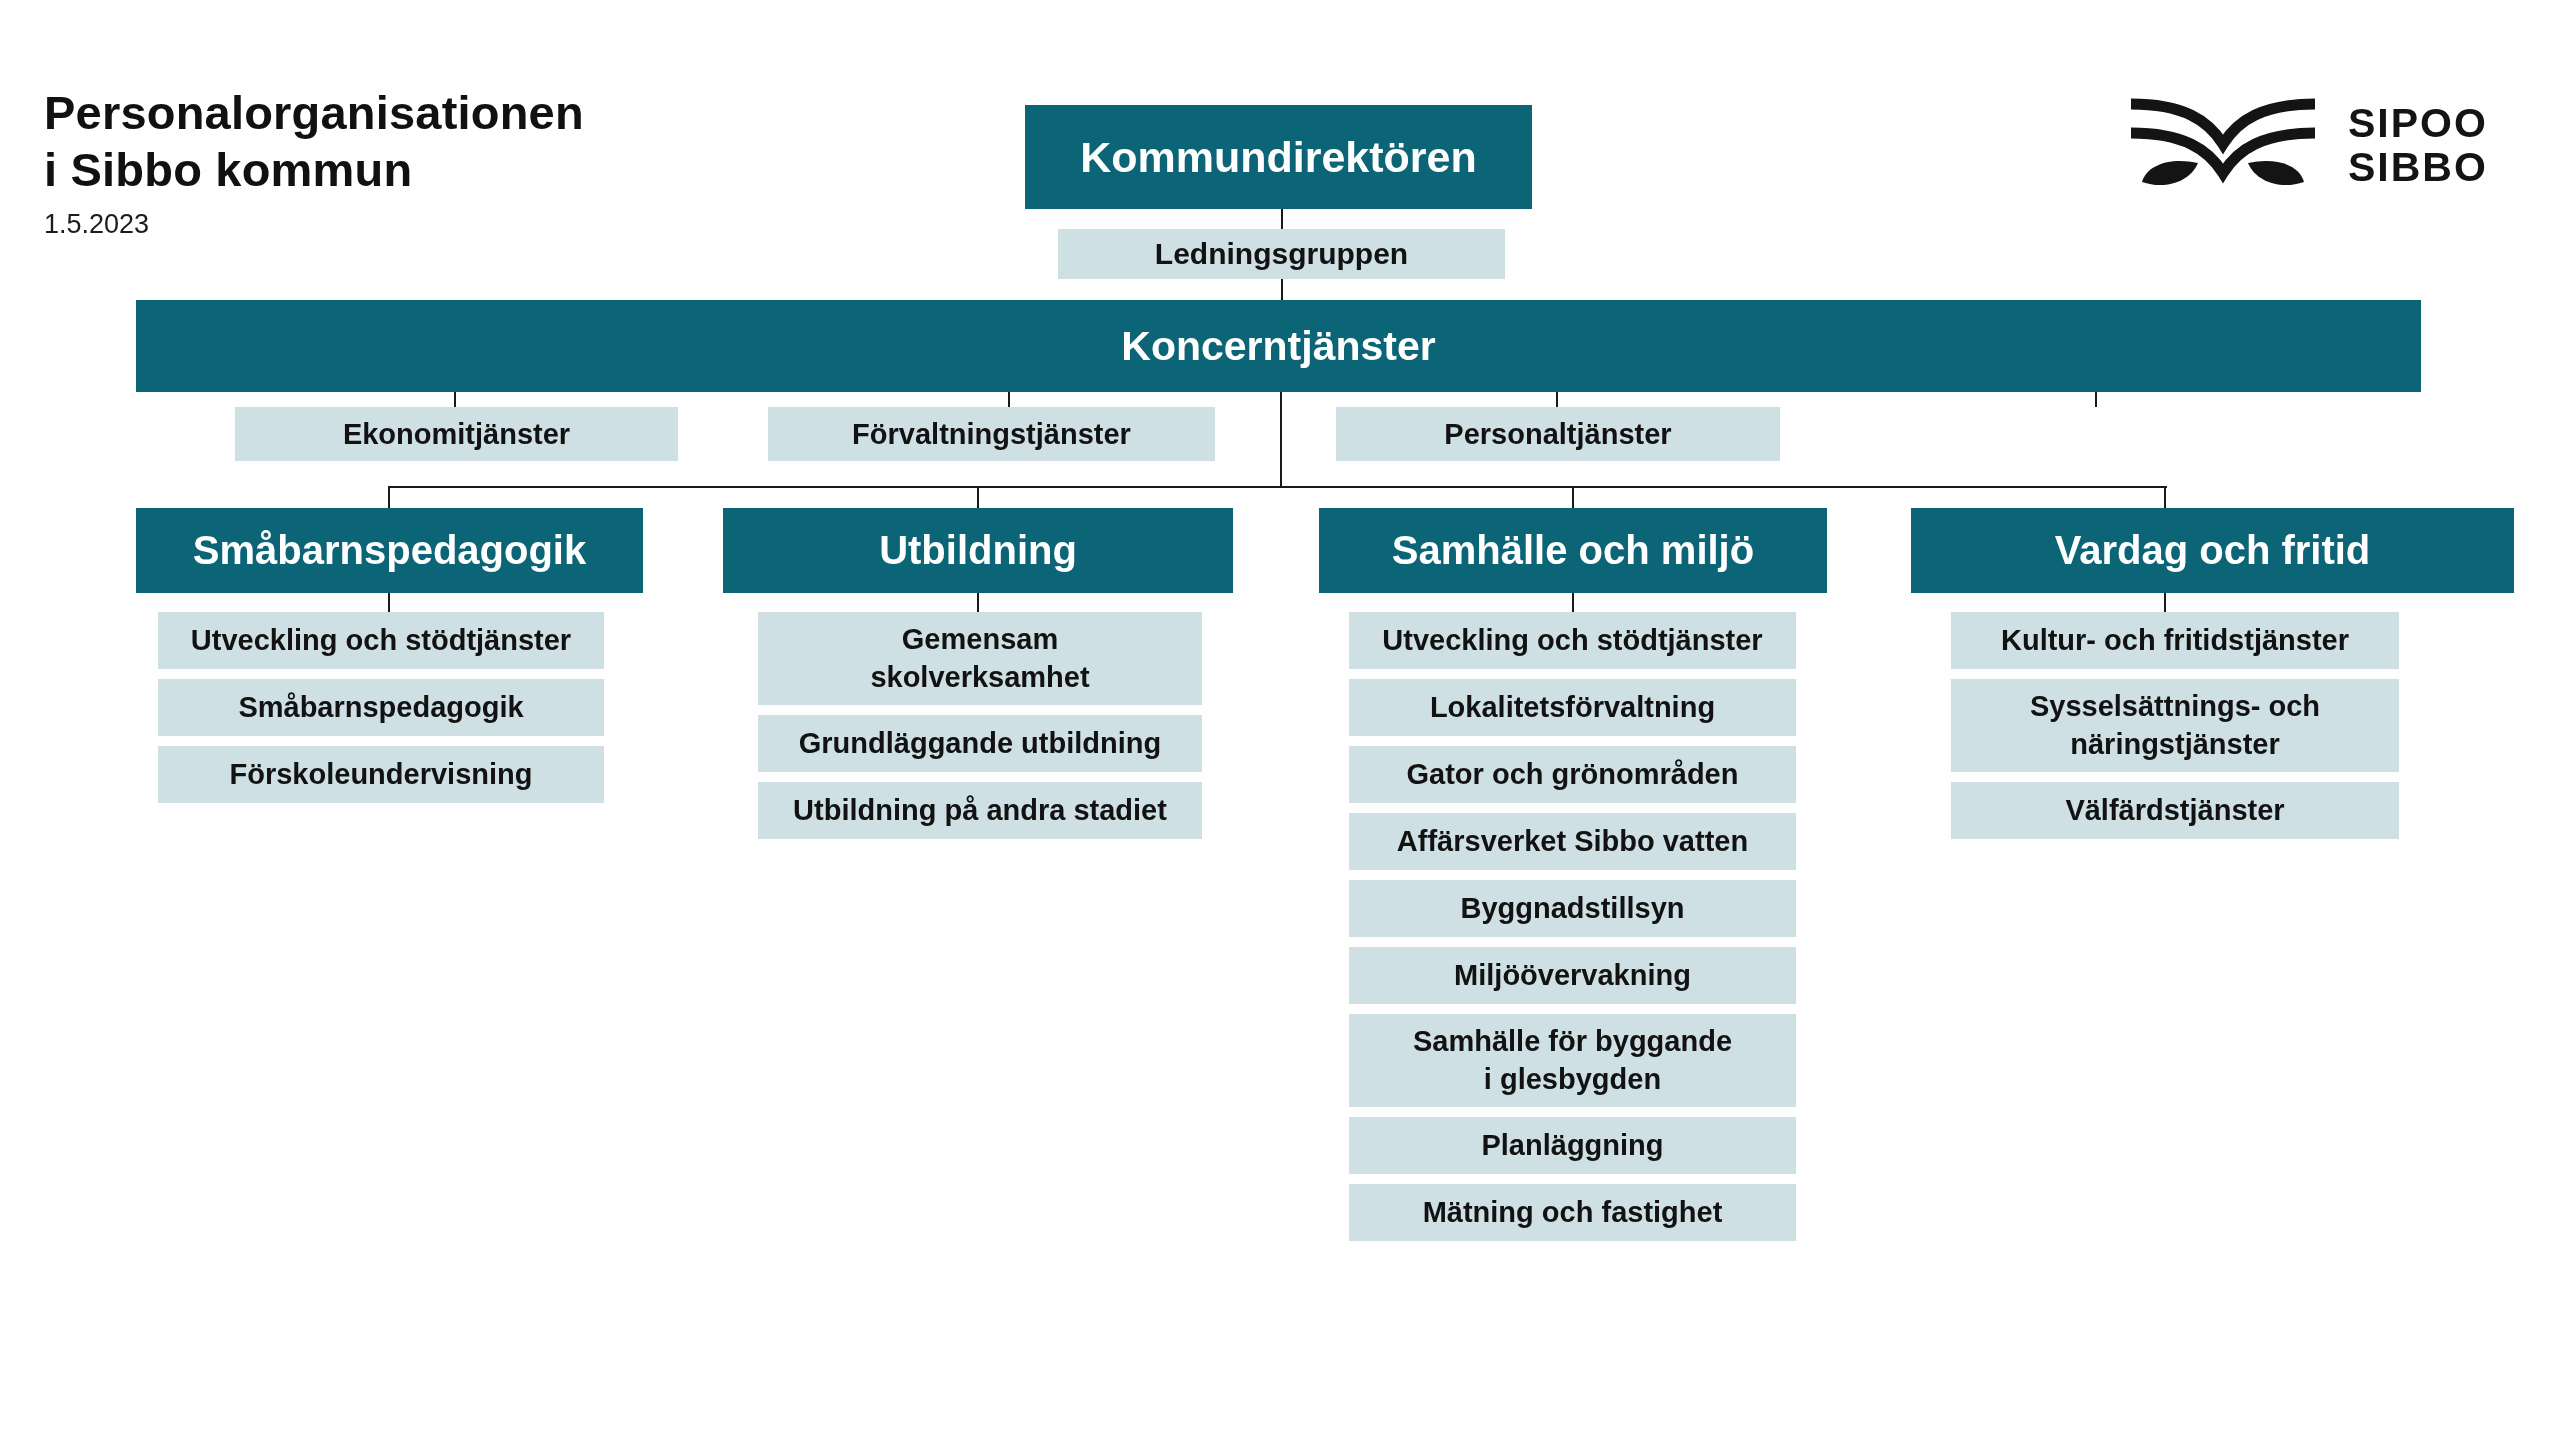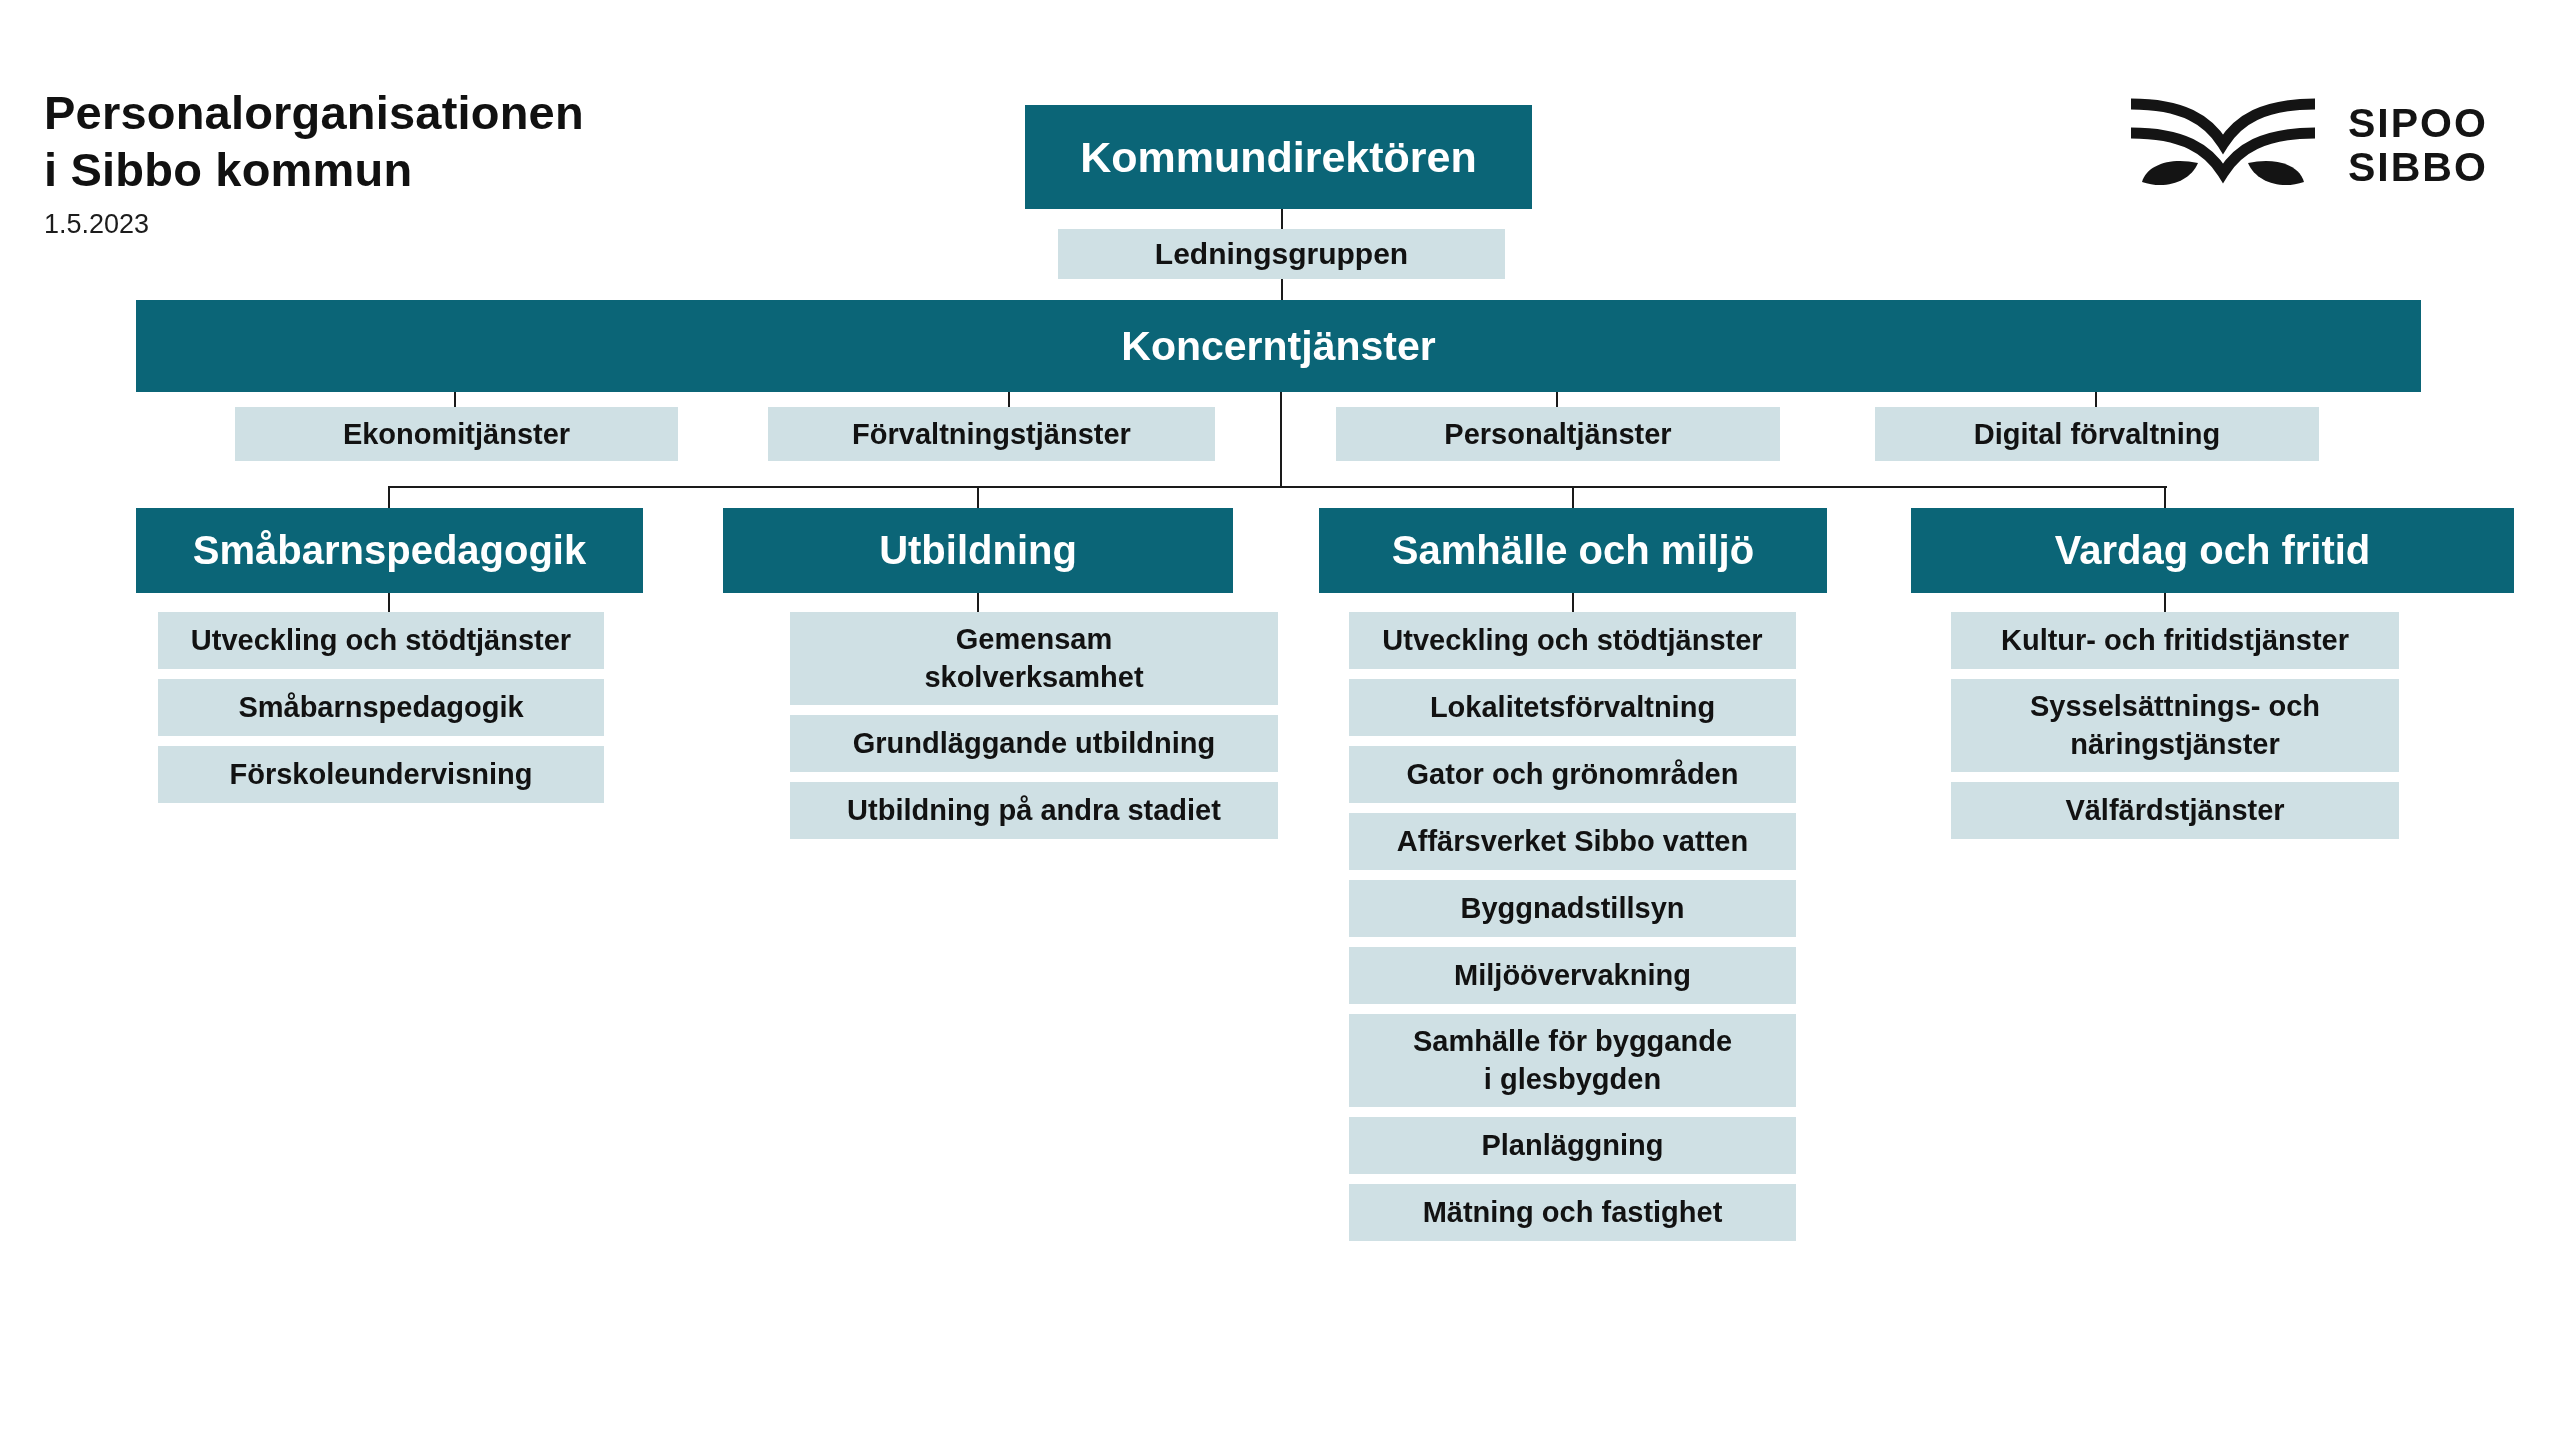--- a/index.html
+++ b/index.html
@@ -146,34 +146,33 @@
     </div>
   </div>
 
   <div class="box-teal director">Kommundirektören</div>
   <div class="box-light abs mgmt-group">Ledningsgruppen</div>
   <div class="box-teal concern-bar">Koncerntjänster</div>
 
   <div class="box-light abs service-box" style="left:235px;  width:443px;">Ekonomitjänster</div>
   <div class="box-light abs service-box" style="left:768px;  width:447px;">Förvaltningstjänster</div>
   <div class="box-light abs service-box" style="left:1336px; width:444px;">Personaltjänster</div>
-  <div class="box-light abs service-box" style="left:1875px; width:444px;">Digital förvaltning</div>
 
   <div class="box-teal dept-header" style="left:136px;  width:507px;">Småbarnspedagogik</div>
   <div class="box-teal dept-header" style="left:723px;  width:510px;">Utbildning</div>
   <div class="box-teal dept-header" style="left:1319px; width:508px;">Samhälle och miljö</div>
   <div class="box-teal dept-header" style="left:1911px; width:603px;">Vardag och fritid</div>
 
   <div class="units" style="left:158px; width:446px;">
     <div class="box-light unit">Utveckling och stödtjänster</div>
     <div class="box-light unit">Småbarnspedagogik</div>
     <div class="box-light unit">Förskoleundervisning</div>
   </div>
 
-  <div class="units" style="left:790px; width:488px;border-radius:32px;">
+  <div class="units" style="left:758px; width:444px;border-radius:32px;">
     <div class="box-light unit">Gemensam
 skolverksamhet</div>
     <div class="box-light unit">Grundläggande utbildning</div>
     <div class="box-light unit">Utbildning på andra stadiet</div>
   </div>
 
   <div class="units" style="left:1349px; width:447px;">
     <div class="box-light unit">Utveckling och stödtjänster</div>
     <div class="box-light unit">Lokalitetsförvaltning</div>
     <div class="box-light unit">Gator och grönområden</div>

